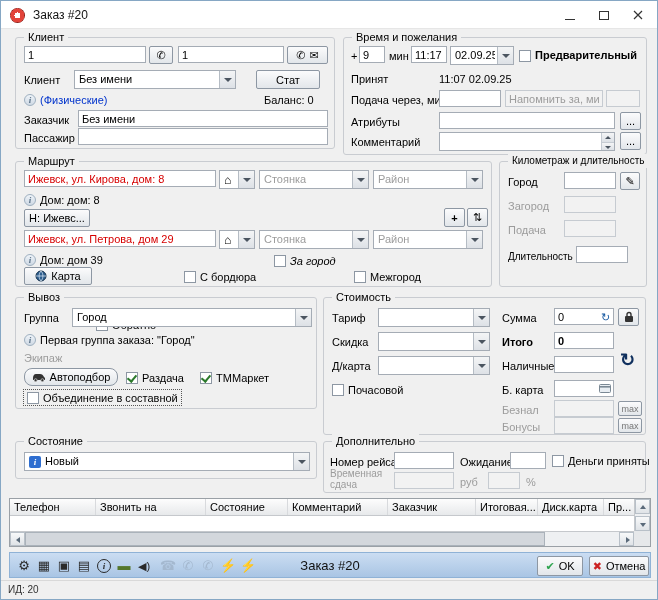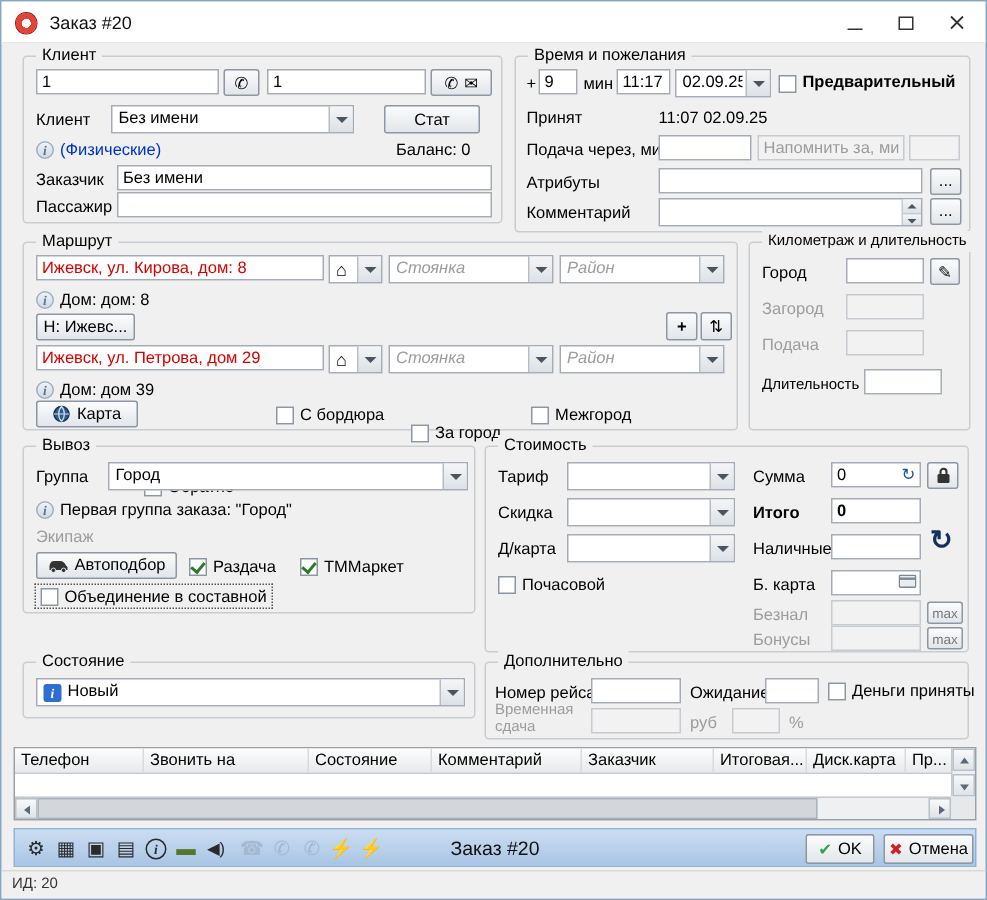--- a/index.html
+++ b/index.html
@@ -26,21 +26,21 @@
 
   .inp { position:absolute; height:17px; border:1px solid #a5acb5; background:#fff; font-family:"Liberation Sans",sans-serif; font-size:11px; padding:0 3px; }
   .inp::placeholder { color:#9c9c9c; font-style:normal; }
   .inp:disabled { background:#f2f2f2; border-color:#c6cbd1; color:#9c9c9c; }
   .inp.red { color:#d60000; }
   .inp.b { font-weight:bold; }
   .inpbox { position:absolute; height:17px; border:1px solid #a5acb5; background:#fff; }
 
   .combo { position:absolute; height:19px; border:1px solid #a5acb5; background:#fff; }
   .combo .ctext { position:absolute; left:4px; top:2px; right:18px; overflow:hidden; white-space:nowrap; }
-  .combo .ph { color:#9c9c9c; font-style:italic; }
+  .combo .ph { color:#9c9c9c; }
   .combo .ab { position:absolute; top:0; right:0; width:16px; bottom:0; background:linear-gradient(#f4f5f6,#dde1e6); border-left:1px solid #b5bcc4; }
   .combo .ab::after { content:""; position:absolute; left:4px; top:7px; border-left:4px solid transparent; border-right:4px solid transparent; border-top:4px solid #4b5560; }
 
   .btn { position:absolute; border:1px solid #8d97a3; border-radius:2px; background:linear-gradient(#fbfbfc,#e2e6ea);
          font-family:"Liberation Sans",sans-serif; font-size:11px; display:flex; align-items:center; justify-content:center; gap:4px; padding:0; color:#000; }
   .btn.tiny { font-size:9px; color:#777; }
 
   .cb { position:absolute; display:flex; align-items:center; gap:4px; height:15px; white-space:nowrap; }
   .cb .box { width:12px; height:12px; border:1px solid #8d97a3; background:#fff; position:relative; flex:none; }
   .cb.checked .box::after { content:""; position:absolute; left:2px; top:0px; width:4px; height:7px;
@@ -201,21 +201,21 @@
       <span>Карта</span>
     </button>
     <div class="cb" style="left:80px; top:107px;margin-top:48px;">
       <span class="box"></span>
         <span>Обратно</span>
     </div>
     <div class="cb" style="left:168px; top:107px;">
       <span class="box"></span>
         <span>С бордюра</span>
     </div>
-    <div class="cb" style="left:258px; top:119px;">
+    <div class="cb" style="left:258px; top:91px;font-style:italic;">
       <span class="box"></span>
         <span>За город</span>
     </div>
     <div class="cb" style="left:338px; top:107px;">
       <span class="box"></span>
         <span>Межгород</span>
     </div>
   </div>
 
   <div class="grp" style="left:498px; top:160px; width:148px; height:126px;">
@@ -234,21 +234,21 @@
   <div class="grp" style="left:14px; top:296px; width:302px; height:112px;">
     <span class="legend">Вывоз</span>
     <span class="lbl" style="left:8px; top:12px;">Группа</span>
     <div class="combo" style="left:56px; top:10px; width:240px;">
       <span class="ctext">Город</span>
       <span class="ab"></span>
     </div>
     <span class="info-i" style="left:8px; top:36px;">i</span>
     <span class="lbl" style="left:24px; top:34px;">Первая группа заказа: "Город"</span>
     <span class="lbl gray" style="left:8px; top:52px;">Экипаж</span>
-    <button class="btn" style="left:8px; top:70px; width:94px; height:18px;">
+    <button class="btn" style="left:8px; top:70px; width:94px; height:18px;border-radius:8px;">
       <svg width="14" height="10" viewBox="0 0 14 10">
         <path d="M1 6c0-2 1-4 3-4h4c2 0 3 1 4 3l1 1v2H1z" fill="#333"></path>
         <circle cx="3.6" cy="8.2" r="1.5" fill="#333" stroke="#f0f0f0" stroke-width="0.6"></circle>
         <circle cx="10.4" cy="8.2" r="1.5" fill="#333" stroke="#f0f0f0" stroke-width="0.6"></circle>
       </svg>
       <span>Автоподбор</span>
     </button>
     <div class="cb checked" style="left:110px; top:72px;">
       <span class="box"></span>
         <span>Раздача</span>

